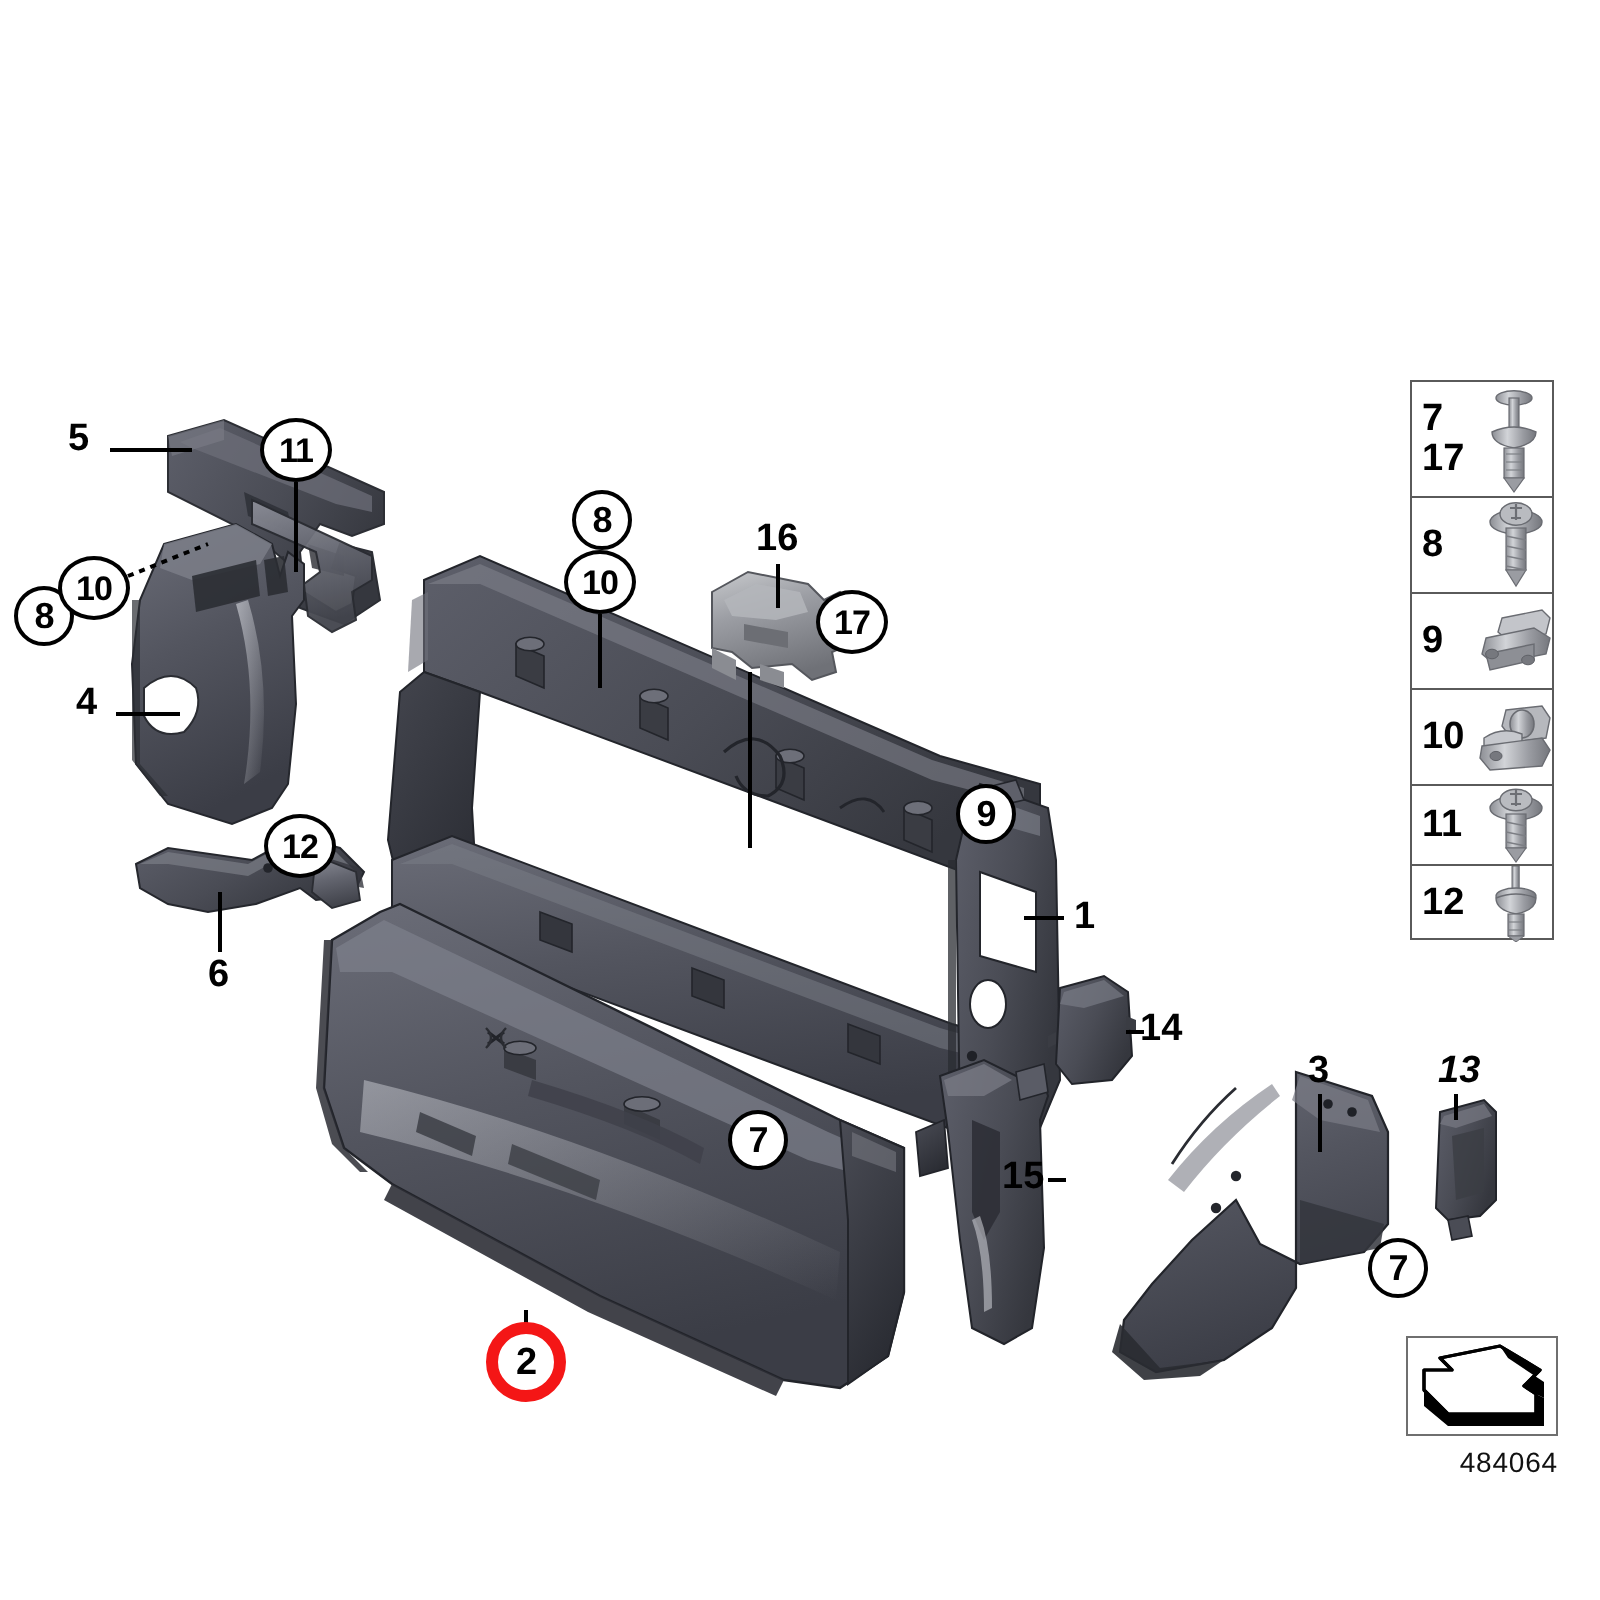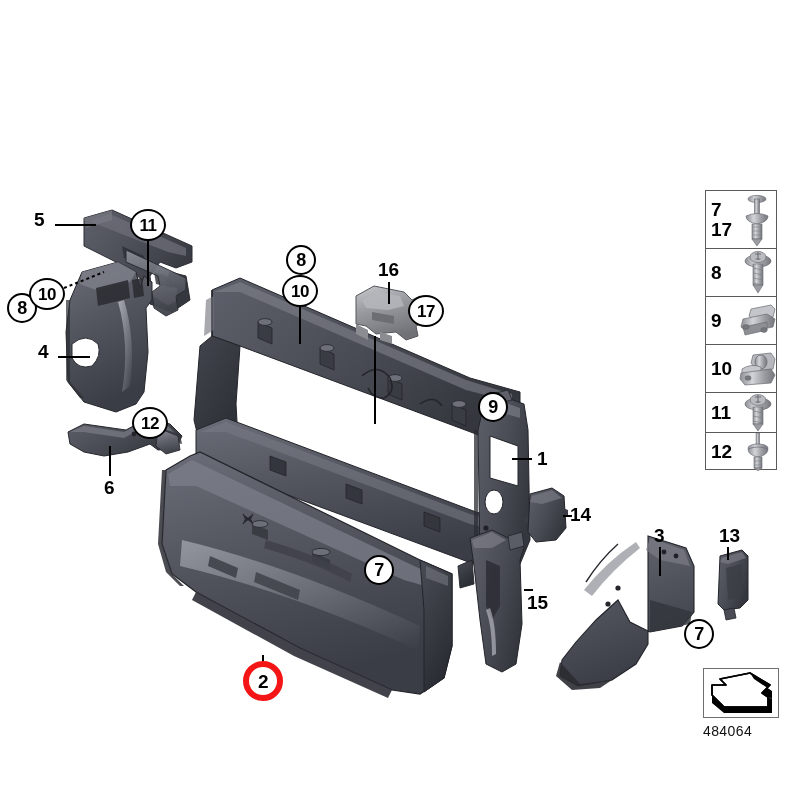--- a/index.html
+++ b/index.html
@@ -100,21 +100,21 @@
     height: 50px;
     border: 1.6px solid #6f6f6f;
     box-sizing: border-box;
     background: #fff;
   }
   #pnlabel {
     position: absolute;
     left: 703px;
     top: 723px;
     width: 76px;
-    text-align: left;
+    text-align: right;
     font-size: 14px;
     color: #111;
     letter-spacing: 0.4px;
   }
 
   svg { display: block; }
   .nosel { user-select: none; }
 </style>
 </head>
 <body>
@@ -374,24 +374,24 @@
   <div class="callout wide" style="left:408px;top:295px;">17</div>
 
   <div class="callout" style="left:478px;top:392px;">9</div>
 
   <div class="numlabel" style="left:537px;top:449px;">1</div>
 
   <div class="callout wide" style="left:132px;top:407px;">12</div>
   <div class="numlabel" style="left:104px;top:478px;">6</div>
 
   <div class="numlabel" style="left:570px;top:505px;">14</div>
-  <div class="numlabel" style="left:527px;top:579px;margin-top:14px;">15</div>
+  <div class="numlabel" style="left:501px;top:579px;">15</div>
 
   <div class="numlabel" style="left:654px;top:526px;">3</div>
-  <div class="numlabel" style="left:719px;top:526px;">13</div>
+  <div class="numlabel" style="left:719px;top:526px;font-style:italic;">13</div>
 
   <div class="callout" style="left:364px;top:555px;">7</div>
   <div class="callout" style="left:684px;top:619px;">7</div>
 
   <div class="callout hl" style="left:243px;top:661px;">2</div>
 
   <div id="legend">
 
     <div class="lrow" style="height:58px;">
       <div class="lnum">

